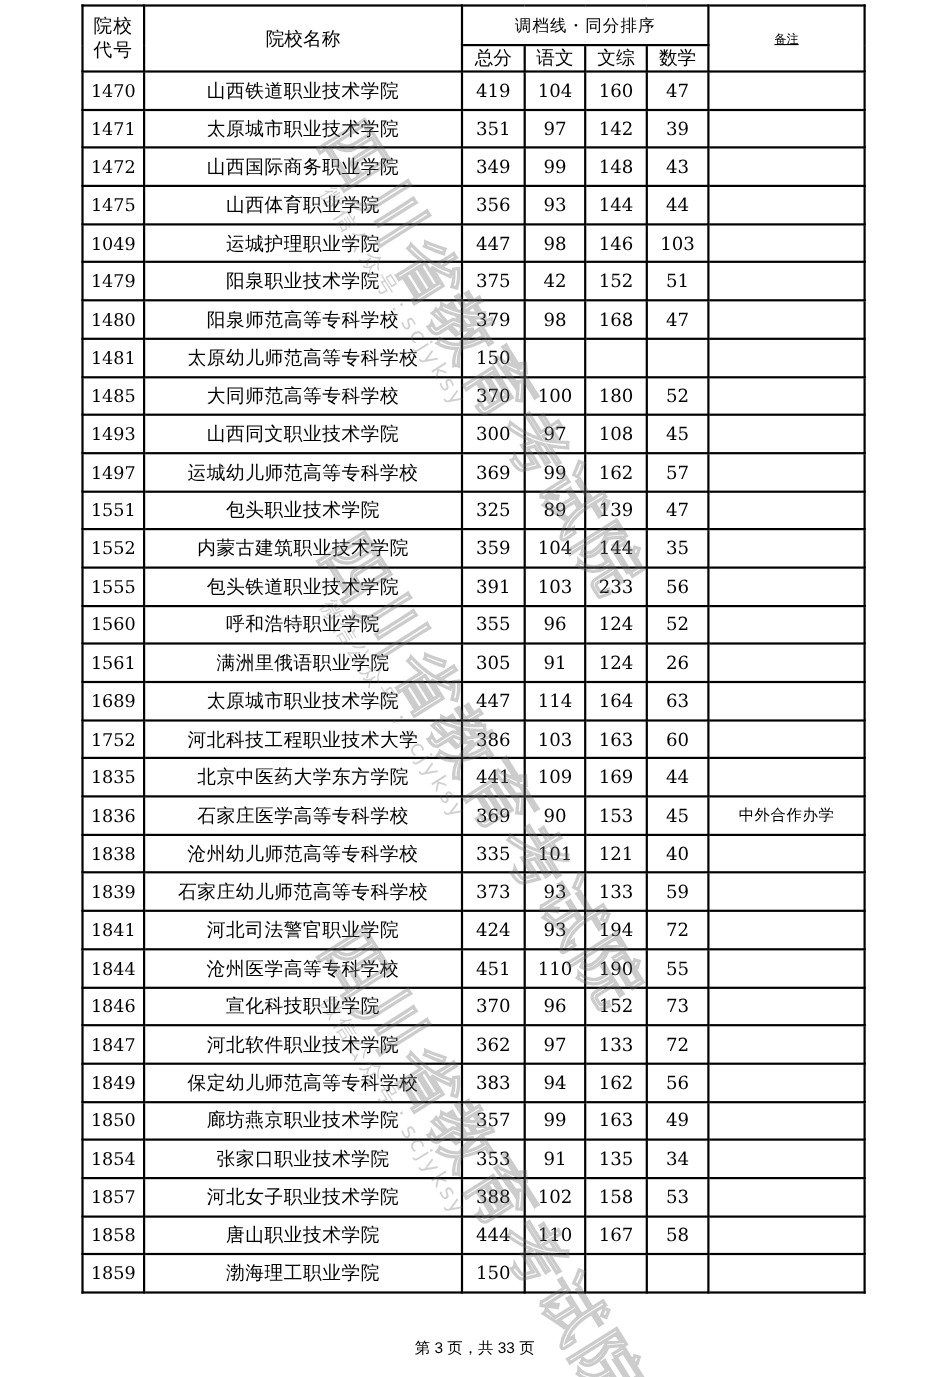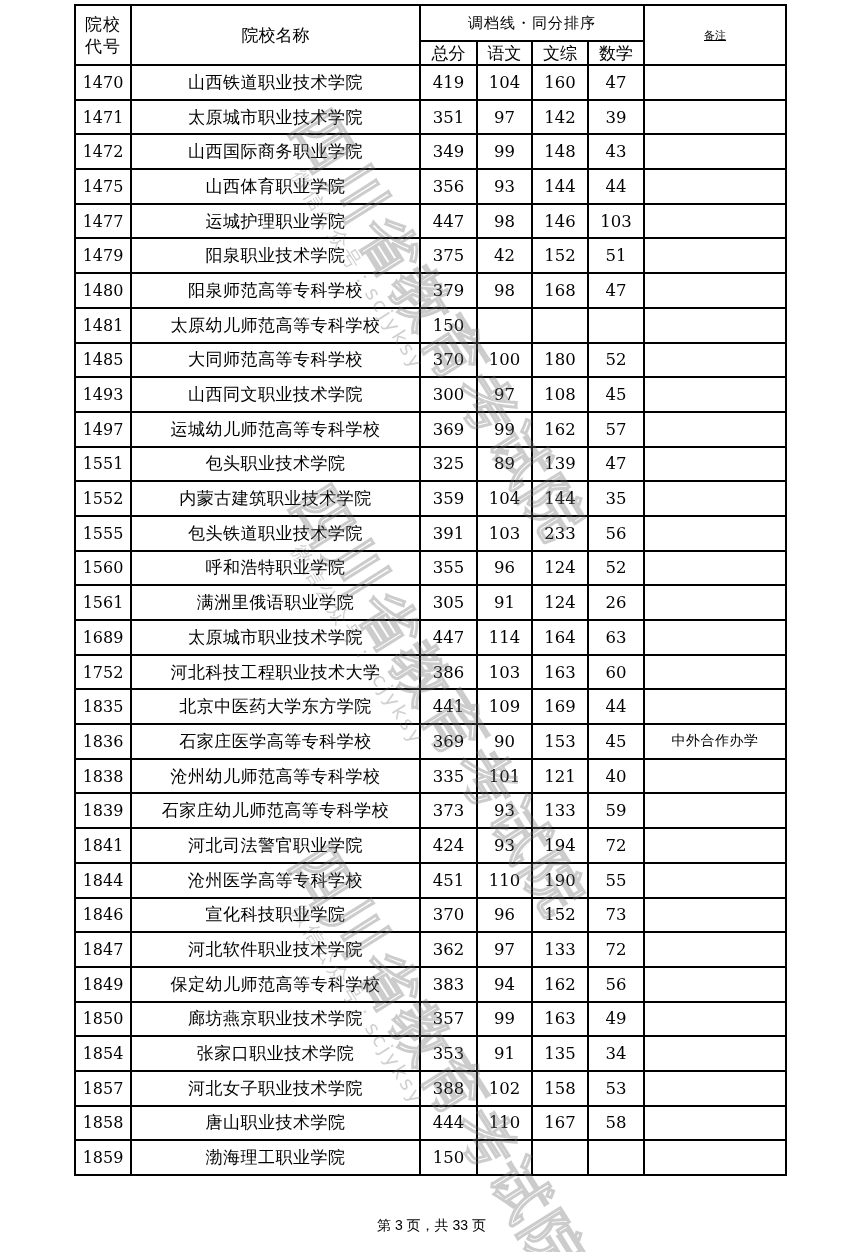--- a/index.html
+++ b/index.html
@@ -94,21 +94,21 @@
       <tr>
         <td class="c-code">1475</td>
         <td class="c-name">山西体育职业学院</td>
         <td class="c-num">356</td>
         <td class="c-num">93</td>
         <td class="c-num">144</td>
         <td class="c-num">44</td>
         <td class="c-note"></td>
       </tr>
       <tr>
-        <td class="c-code">1477</td>
+        <td class="c-code">1049</td>
         <td class="c-name">运城护理职业学院</td>
         <td class="c-num">447</td>
         <td class="c-num">98</td>
         <td class="c-num">146</td>
         <td class="c-num">103</td>
         <td class="c-note"></td>
       </tr>
       <tr>
         <td class="c-code">1479</td>
         <td class="c-name">阳泉职业技术学院</td>

